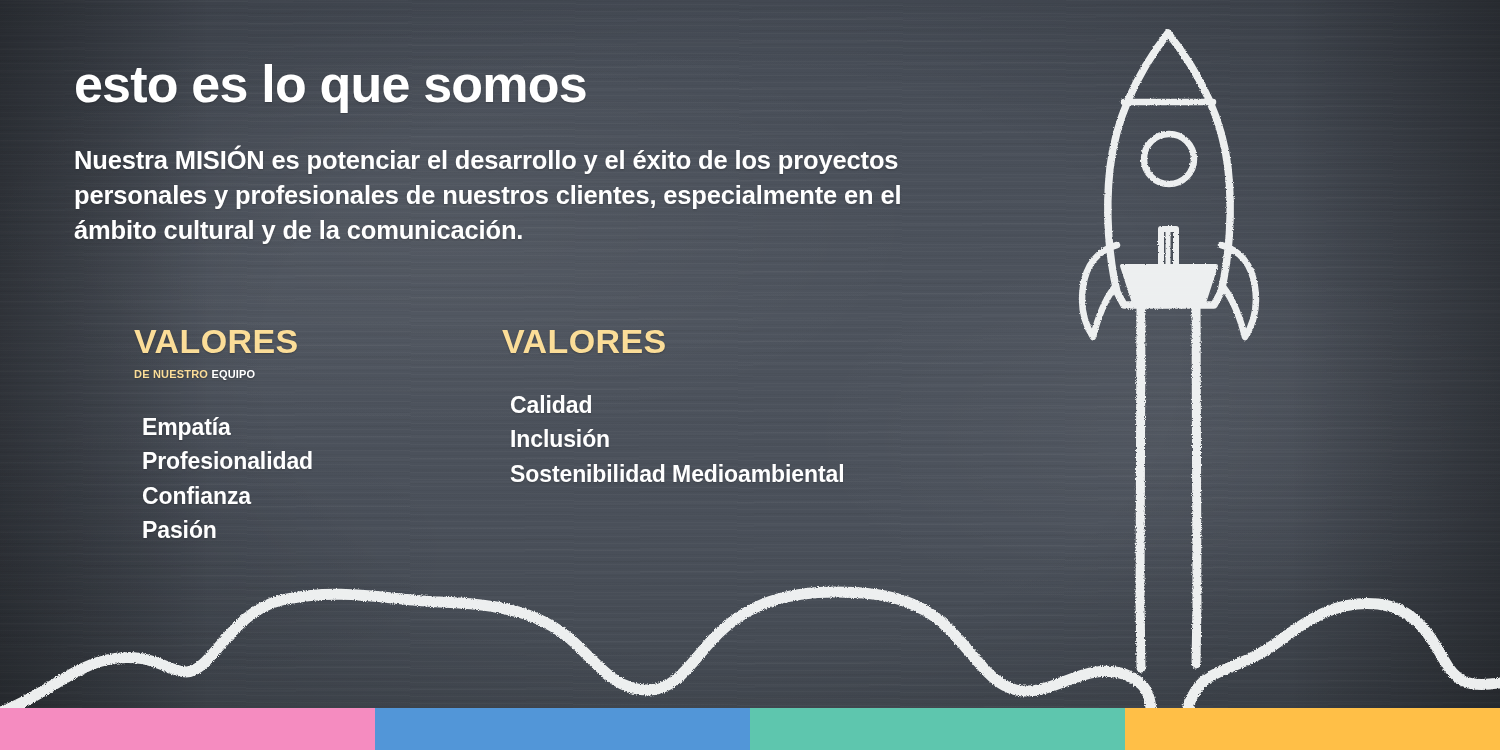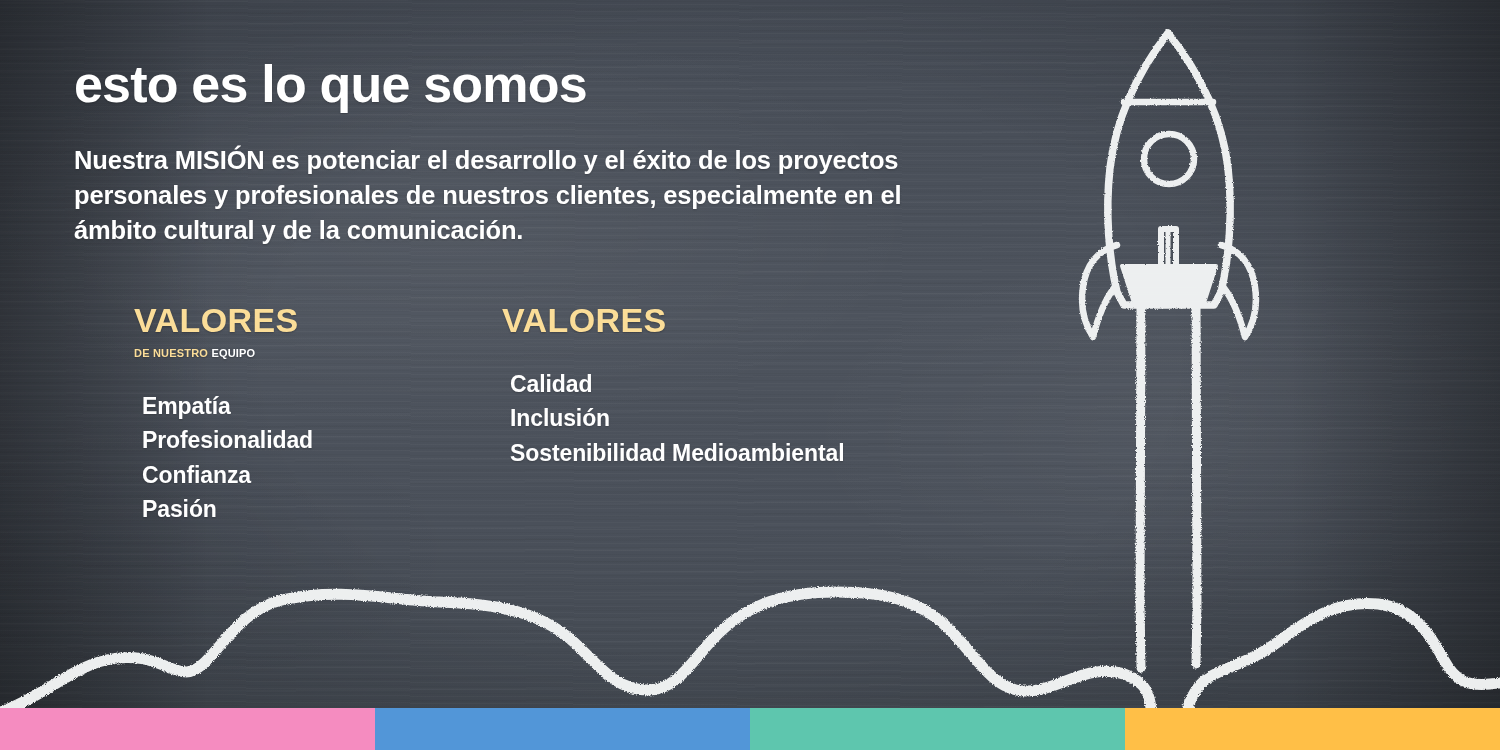--- a/index.html
+++ b/index.html
@@ -110,20 +110,21 @@
   .col-a { left: 134px; }
   .col-b { left: 502px; }
 
   .val-title {
     font-size: 34px;
     font-weight: 700;
     color: #fbdd98;
     letter-spacing: 0.4px;
     line-height: 1;
     text-shadow: 0 1px 2px rgba(0,0,0,0.25);
+    margin-top: 21px;
   }
   .val-sub {
     margin-top: 11px;
     font-size: 11px;
     font-weight: 700;
     letter-spacing: 0.2px;
     line-height: 1;
     color: #fbdd98;
     text-shadow: 0 1px 2px rgba(0,0,0,0.25);
   }

